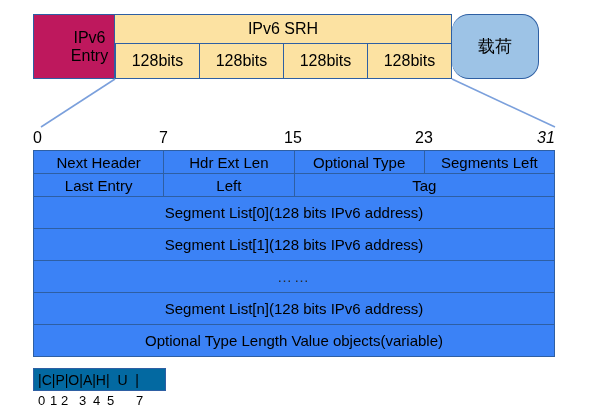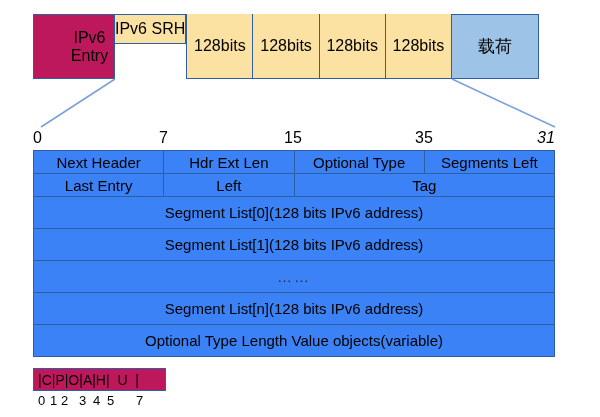--- a/index.html
+++ b/index.html
@@ -38,21 +38,21 @@
   #ipv6-header-cell {
     width: 82px;
     background: #be185d;
     font-size: 16px;
     flex-direction: column;
     padding-left: 31px;
   }
   #srh-block {
     width: 337px;
     display: flex;
-    flex-direction: row;
+    flex-direction: column;
     box-sizing: border-box;
   }
   #srh-title {
     height: 30px;
     background: #FCE2A2;
     border: 1.5px solid #2E5FA3;
     border-left: none;
     box-sizing: border-box;
     display: flex;
     align-items: center;
@@ -74,20 +74,21 @@
     align-items: center;
     justify-content: center;
     font-size: 16px;
   }
   .bits-cell:first-child { border-left: 1.5px solid #2E5FA3; }
   #payload-cell {
     width: 87px;
     background: #9DC3E6;
     font-size: 17px;
     border-left: none;
+    border-radius: 17px;
   }
 
   
   #connectors {
     position: absolute;
     left: 0; top: 0;
     width: 600px; height: 417px;
     pointer-events: none;
   }
 
@@ -134,21 +135,21 @@
 
   
   #flags-box {
     position: absolute;
     left: 33px;
     top: 368px;
     width: 133px;
     height: 23px;
     box-sizing: border-box;
     border: 1.5px solid #2E5FA3;
-    background: #be185d;
+    background: #0369a1;
     display: flex;
     align-items: center;
     font-size: 14px;
     letter-spacing: 0px;
     padding-left: 4px;
     white-space: pre;
   }
   #flags-ruler {
     position: absolute;
     left: 33px;
@@ -188,21 +189,21 @@
 
 <svg id="connectors">
   <line x1="115" y1="79" x2="41" y2="127" stroke="#7BA0DC" stroke-width="1.6"></line>
   <line x1="452" y1="79" x2="555" y2="127" stroke="#7BA0DC" stroke-width="1.6"></line>
 </svg>
 
 <div id="bit-ruler">
   <span class="tick-label" style="left:0px;">0</span>
   <span class="tick-label" style="left:126px;">7</span>
   <span class="tick-label" style="left:251px;">15</span>
-  <span class="tick-label" style="left:382px;">35</span>
+  <span class="tick-label" style="left:382px;">23</span>
   <span class="tick-label" style="left:504px;font-style:italic;">31</span>
 </div>
 
 <table id="srh-table">
   <colgroup>
     <col style="width:25%">
       <col style="width:25%">
       <col style="width:25%">
       <col style="width:25%">
   </colgroup>

